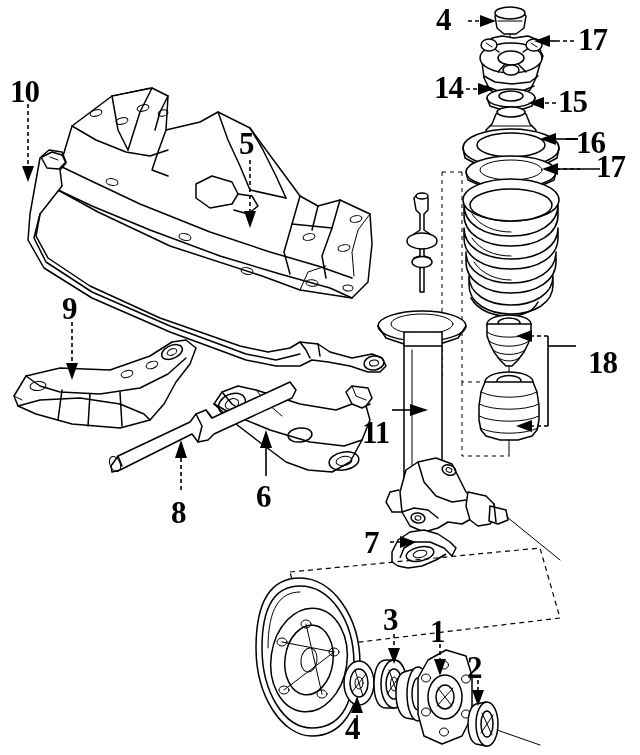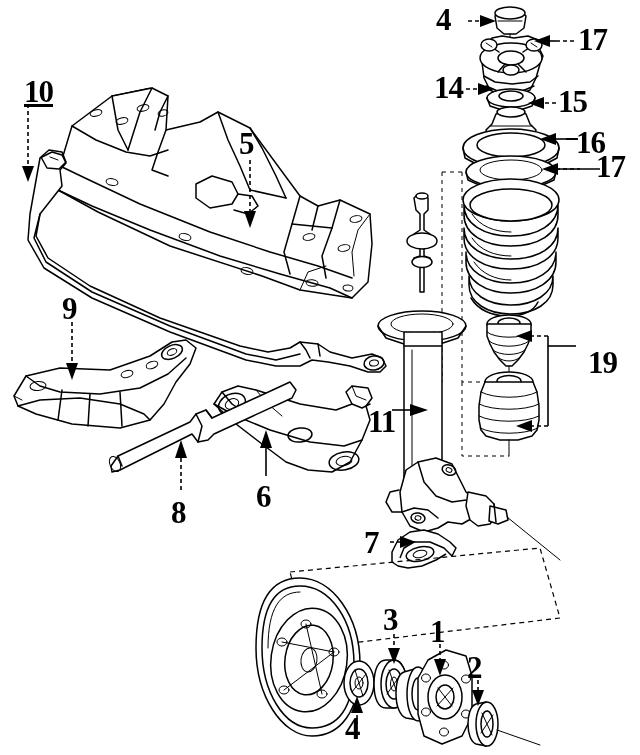--- a/index.html
+++ b/index.html
@@ -405,32 +405,32 @@
     <path d="M440 676 L434 659 L446 659 Z" fill="#000"></path>
 
     <path class="lead-d" d="M478 680 L478 692"></path>
     <path d="M478 706 L472 690 L484 690 Z" fill="#000"></path>
 
     <path class="lead-d" d="M357 708 L357 724"></path>
     <path d="M357 696 L351 713 L363 713 Z" fill="#000"></path>
   </g>
 </svg>
 
-<span class="callout" style="left:24px;top:76px;text-decoration:underline;">10</span>
+<span class="callout" style="left:10px;top:76px;">10</span>
 <span class="callout" style="left:239px;top:128px;">5</span>
 <span class="callout" style="left:62px;top:293px;">9</span>
 <span class="callout" style="left:171px;top:497px;">8</span>
 <span class="callout" style="left:256px;top:481px;">6</span>
-<span class="callout" style="left:362px;top:406px;margin-left:6px;">11</span>
+<span class="callout" style="left:362px;top:417px;">11</span>
 <span class="callout" style="left:364px;top:527px;">7</span>
 <span class="callout" style="left:436px;top:4px;">4</span>
 <span class="callout" style="left:578px;top:24px;">17</span>
 <span class="callout" style="left:434px;top:72px;">14</span>
 <span class="callout" style="left:558px;top:86px;">15</span>
 <span class="callout" style="left:576px;top:121px;margin-top:6px;">16</span>
 <span class="callout" style="left:596px;top:151px;">17</span>
-<span class="callout" style="left:588px;top:347px;">19</span>
+<span class="callout" style="left:588px;top:347px;">18</span>
 <span class="callout" style="left:383px;top:604px;">3</span>
 <span class="callout" style="left:430px;top:616px;">1</span>
 <span class="callout" style="left:467px;top:652px;">2</span>
 <span class="callout" style="left:345px;top:713px;">4</span>
 
 </div>
 
 </body></html>

